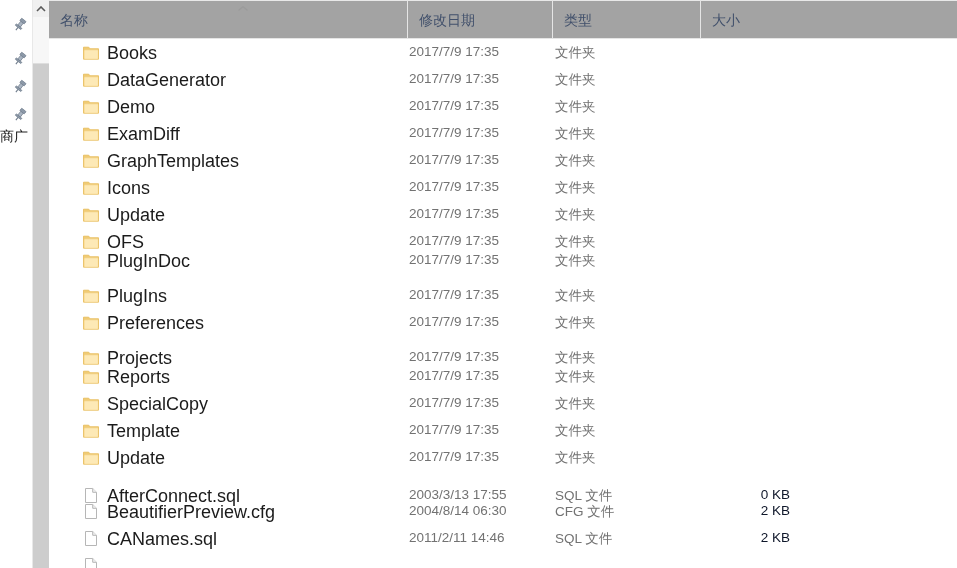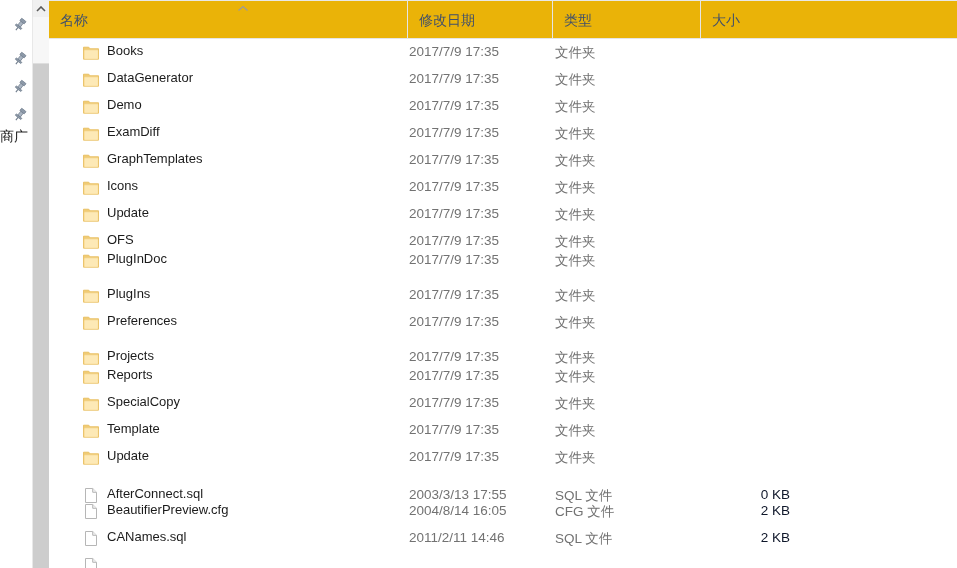--- a/index.html
+++ b/index.html
@@ -113,21 +113,21 @@
     overflow: hidden;
   }
 
   
   .col-header {
     position: absolute;
     left: 0;
     top: 0;
     width: 908px;
     height: 39px;
-    background: #eab308;
+    background: #a3a3a3;
     border-bottom: 1px solid #e5e5e5;
     box-sizing: border-box;
   }
   .col-header-top-rule {
     position: absolute;
     left: 0;
     top: 0;
     width: 908px;
     height: 1px;
     background: #e8e8e8;
@@ -173,21 +173,21 @@
     position: absolute;
     left: 33px;
     top: 5px;
     width: 18px;
     height: 17px;
   }
   .cell-name {
     position: absolute;
     left: 58px;
     top: 4px;
-    font-size: 13px;
+    font-size: 18px;
     color: #1b1b1b;
     white-space: nowrap;
   }
   .cell-date {
     position: absolute;
     left: 360px;
     top: 5px;
     font-size: 13.5px;
     color: #727272;
     white-space: nowrap;
@@ -481,21 +481,21 @@
           <span class="cell-date">2003/3/13 17:55</span>
           <span class="cell-type">SQL 文件</span>
           <span class="cell-size">0 KB</span>
         </div>
         <div class="row" style="top: 459px;">
           <svg class="cell-icon" viewBox="0 0 18 17">
             <path d="M3.5 1.5 h7.2 l3.8 3.8 v10.2 h-11 z" fill="#ffffff" stroke="#b6b6b6" stroke-width="1"></path>
             <path d="M10.7 1.5 v3.8 h3.8" fill="#f0f0f0" stroke="#b6b6b6" stroke-width="1"></path>
           </svg>
           <span class="cell-name">BeautifierPreview.cfg</span>
-          <span class="cell-date">2004/8/14 16:05</span>
+          <span class="cell-date">2004/8/14 06:30</span>
           <span class="cell-type">CFG 文件</span>
           <span class="cell-size">2 KB</span>
         </div>
         <div class="row" style="top: 486px;">
           <svg class="cell-icon" viewBox="0 0 18 17">
             <path d="M3.5 1.5 h7.2 l3.8 3.8 v10.2 h-11 z" fill="#ffffff" stroke="#b6b6b6" stroke-width="1"></path>
             <path d="M10.7 1.5 v3.8 h3.8" fill="#f0f0f0" stroke="#b6b6b6" stroke-width="1"></path>
           </svg>
           <span class="cell-name">CANames.sql</span>
           <span class="cell-date">2011/2/11 14:46</span>

